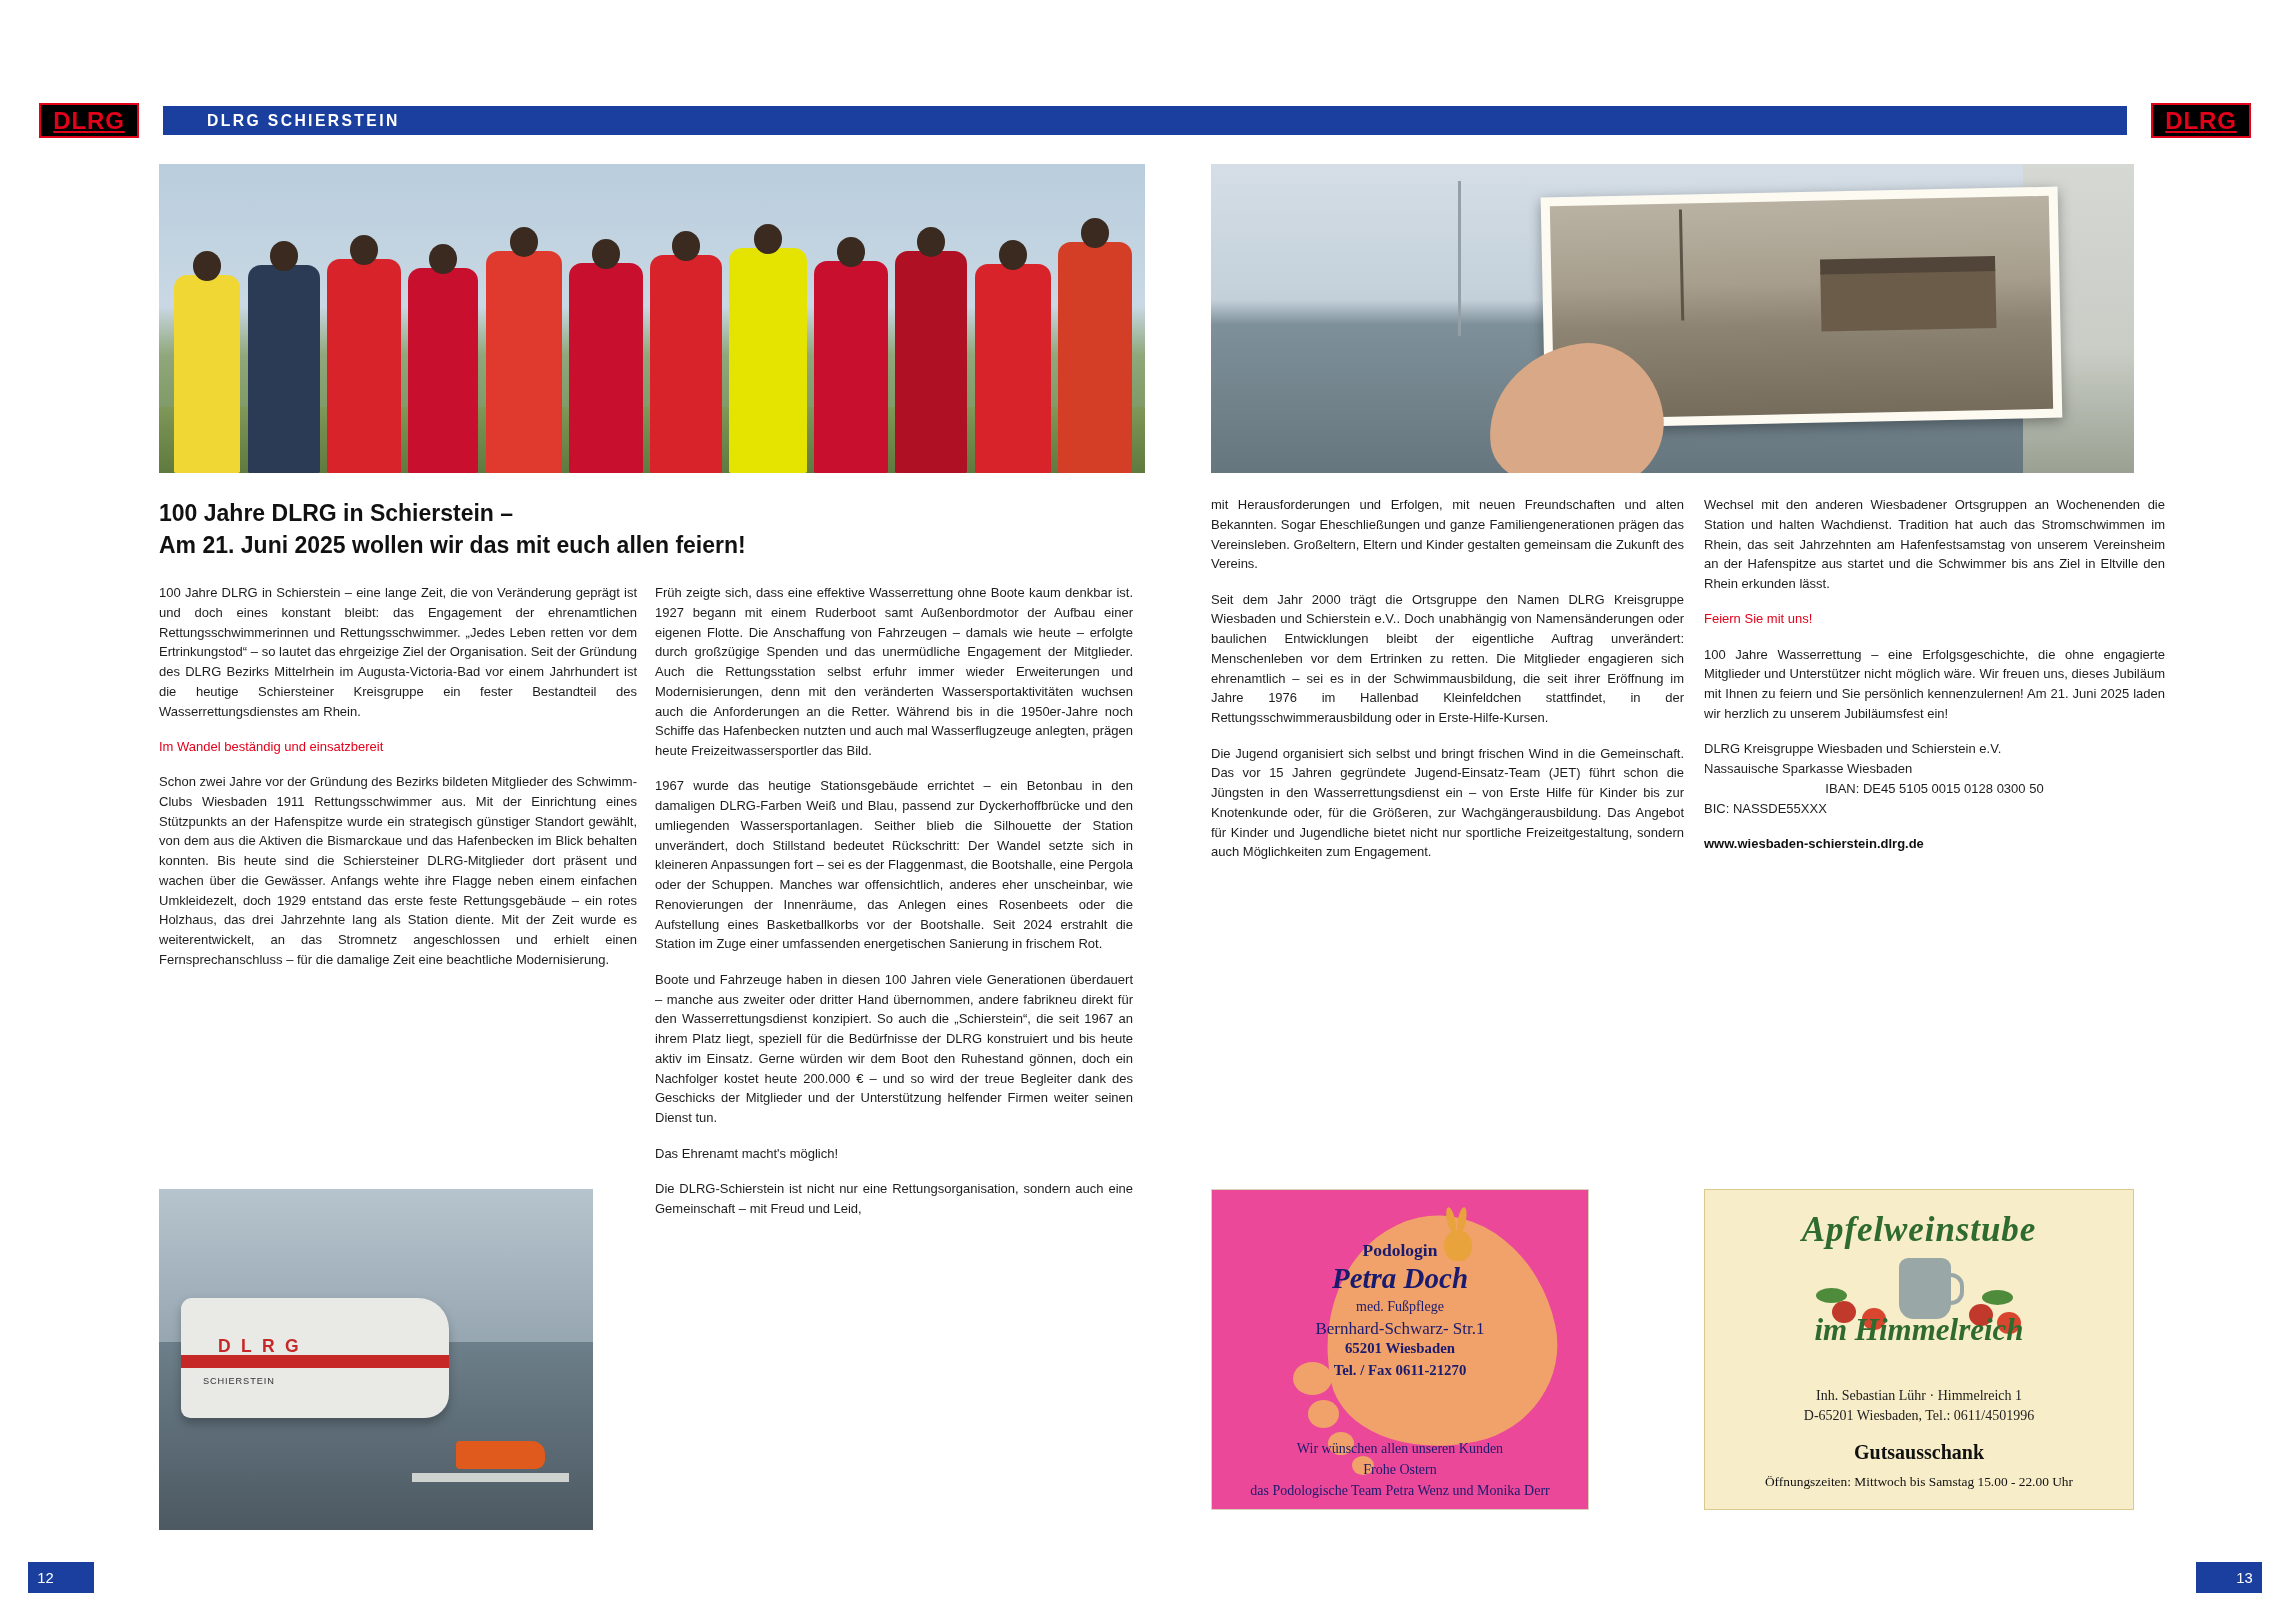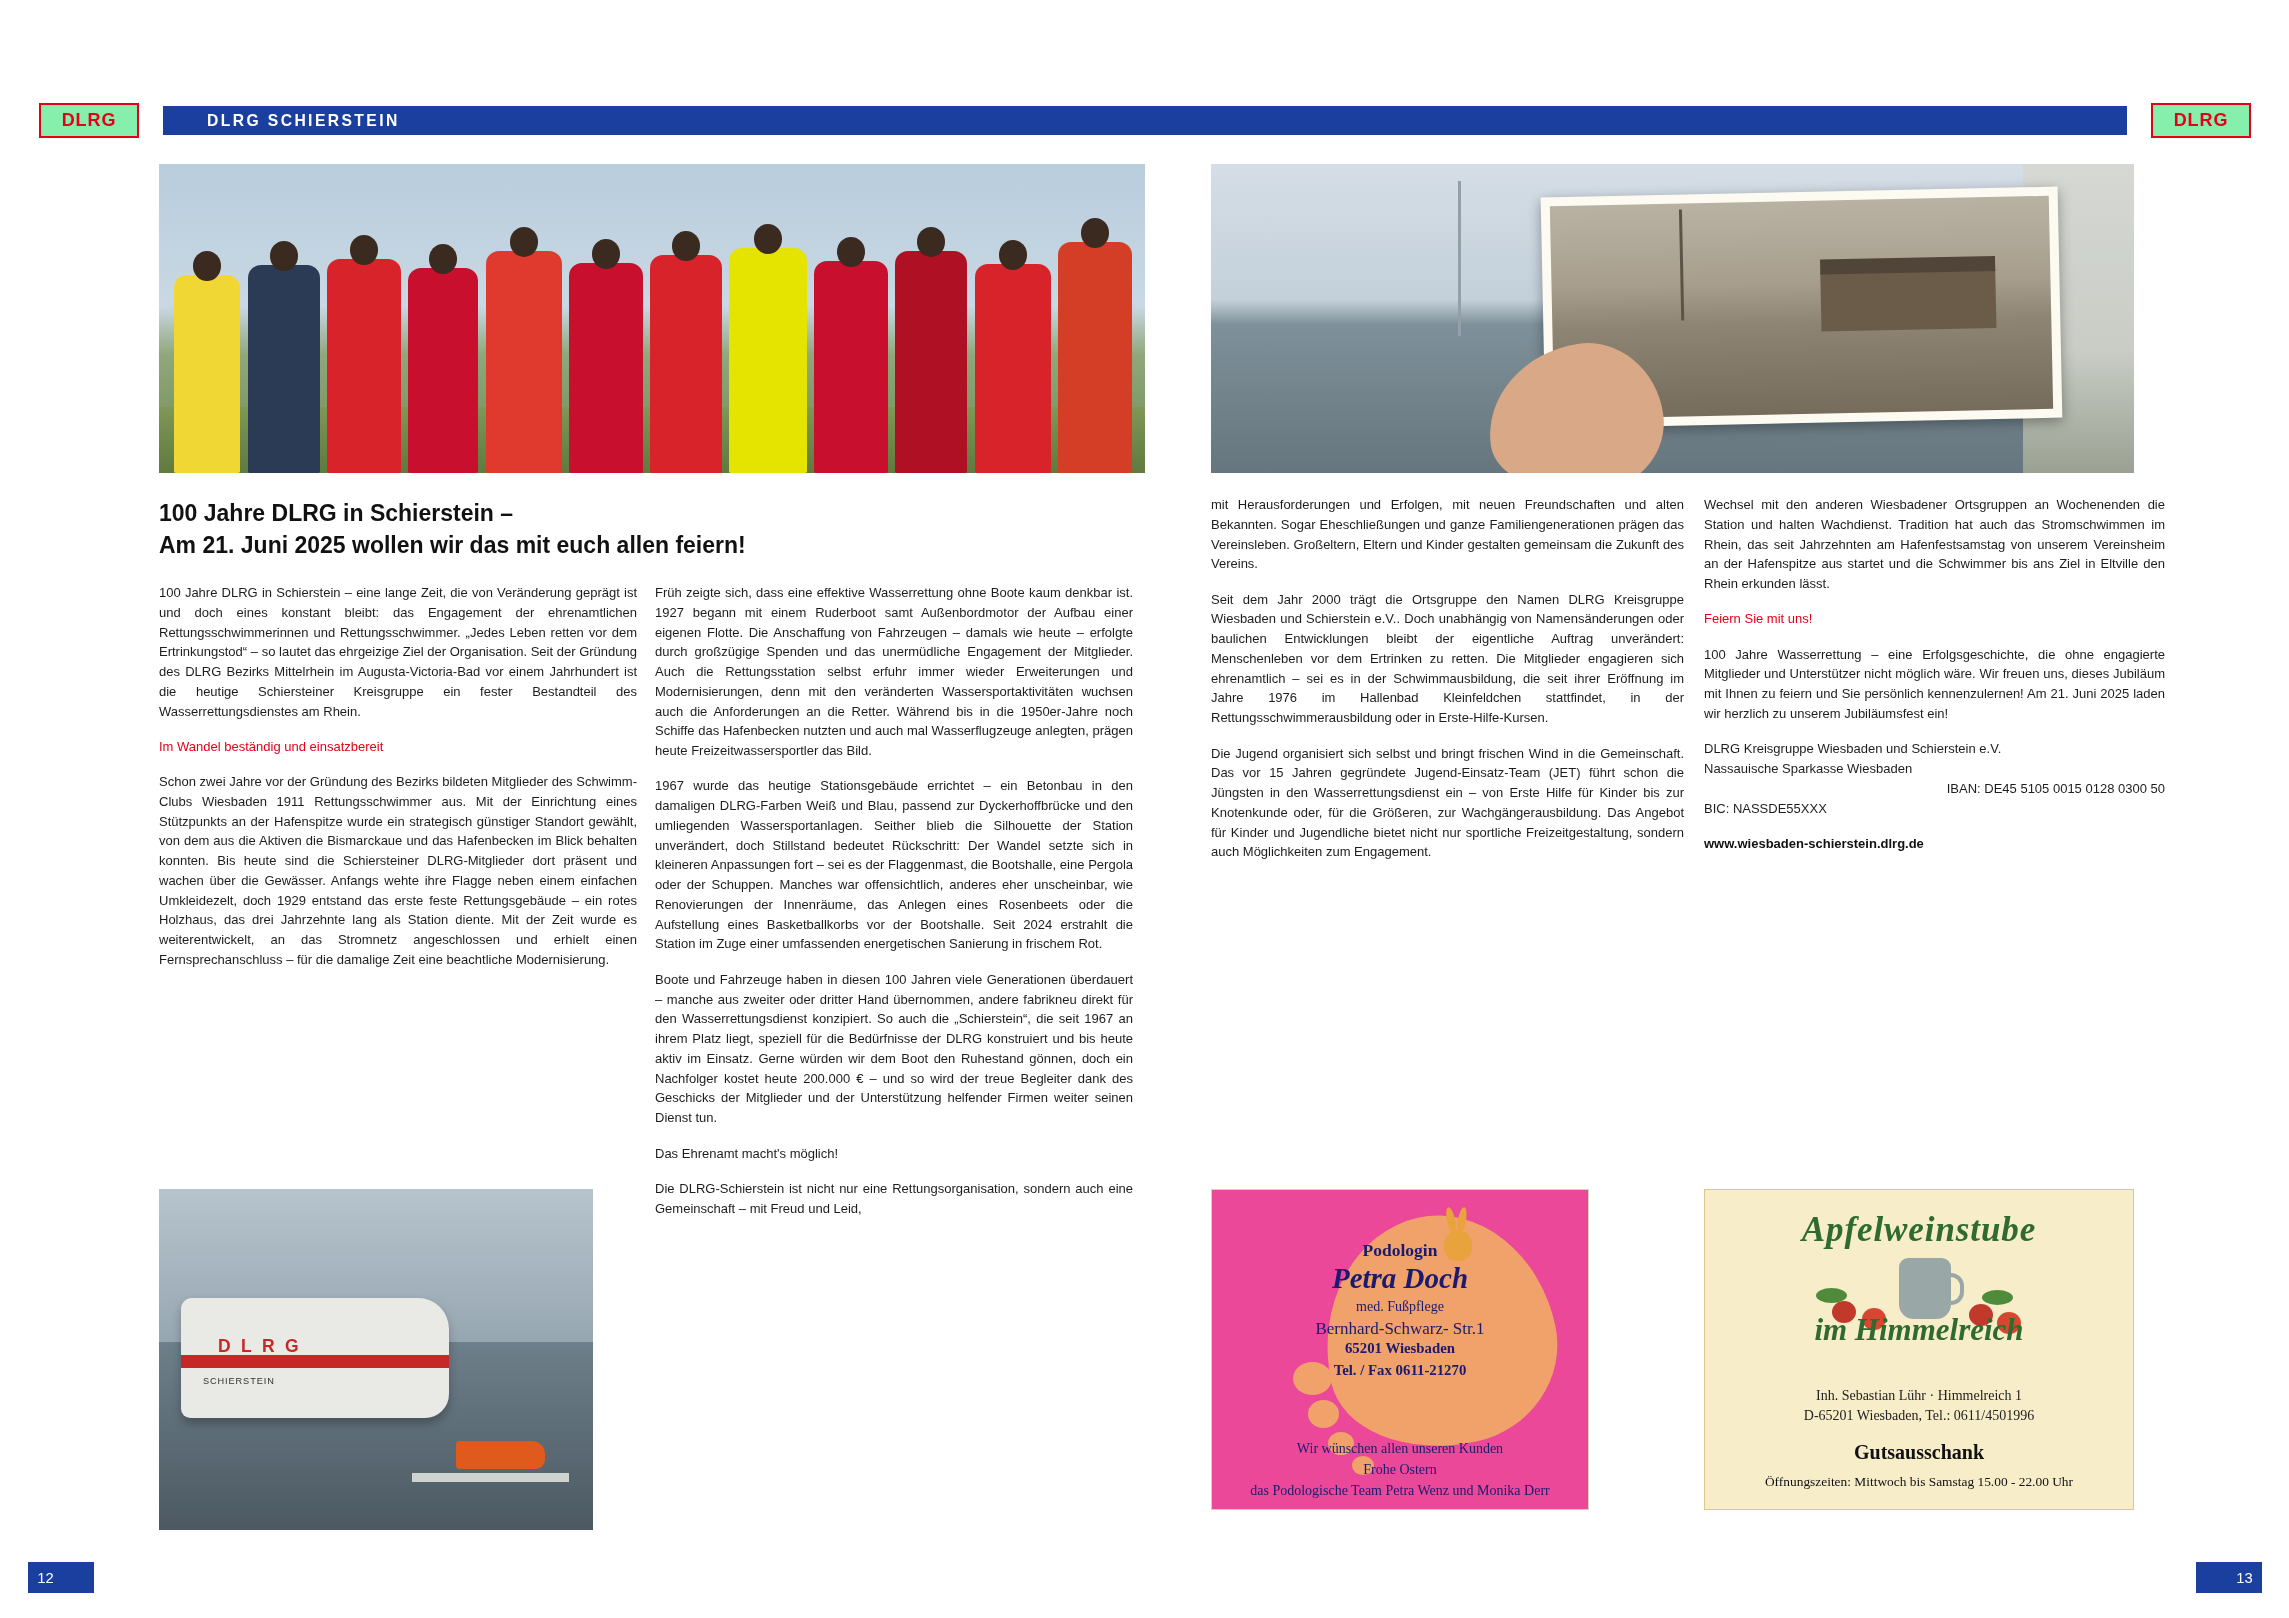--- a/index.html
+++ b/index.html
@@ -27,31 +27,32 @@
     top: 103px;
     left: 28px;
     right: 28px;
     height: 37px;
   }
   .dlrg-logo {
     position: absolute;
     top: 0;
     width: 100px;
     height: 35px;
-    background: #86efac;
+    background: #000000;
     border: 2.8px solid #e2001a;
     box-sizing: border-box;
     display: flex;
     align-items: center;
     justify-content: center;
     font-weight: bold;
-    font-size: 18px;
+    font-size: 24px;
     letter-spacing: 0.9px;
     color: #e2001a;
     font-family: "Liberation Sans", sans-serif;
+    text-decoration: underline;
   }
   .dlrg-logo.left { left: 11px; }
   .dlrg-logo.right { right: 11px; }
   .header-band {
     position: absolute;
     left: 135px;
     right: 135px;
     top: 2.8px;
     height: 29.5px;
     background: #1a3f9e;
@@ -557,21 +558,21 @@
     <p>Seit dem Jahr 2000 trägt die Ortsgruppe den Namen DLRG Kreisgruppe Wiesbaden und Schierstein e.V.. Doch unabhängig von Namensänderungen oder baulichen Entwicklungen bleibt der eigentliche Auftrag unverändert: Menschenleben vor dem Ertrinken zu retten. Die Mitglieder engagieren sich ehrenamtlich – sei es in der Schwimmausbildung, die seit ihrer Eröffnung im Jahre 1976 im Hallenbad Kleinfeldchen stattfindet, in der Rettungsschwimmerausbildung oder in Erste-Hilfe-Kursen.</p>
     <p>Die Jugend organisiert sich selbst und bringt frischen Wind in die Gemeinschaft. Das vor 15 Jahren gegründete Jugend-Einsatz-Team (JET) führt schon die Jüngsten in den Wasserrettungsdienst ein – von Erste Hilfe für Kinder bis zur Knotenkunde oder, für die Größeren, zur Wachgängerausbildung. Das Angebot für Kinder und Jugendliche bietet nicht nur sportliche Freizeitgestaltung, sondern auch Möglichkeiten zum Engagement.</p>
   </div>
 
   <div class="col" id="col4">
     <p>Wechsel mit den anderen Wiesbadener Ortsgruppen an Wochenenden die Station und halten Wachdienst. Tradition hat auch das Stromschwimmen im Rhein, das seit Jahrzehnten am Hafenfestsamstag von unserem Vereinsheim an der Hafenspitze aus startet und die Schwimmer bis ans Ziel in Eltville den Rhein erkunden lässt.</p>
     <p class="subhead">Feiern Sie mit uns!</p>
     <p>100 Jahre Wasserrettung – eine Erfolgsgeschichte, die ohne engagierte Mitglieder und Unterstützer nicht möglich wäre. Wir freuen uns, dieses Jubiläum mit Ihnen zu feiern und Sie persönlich kennenzulernen! Am 21. Juni 2025 laden wir herzlich zu unserem Jubiläumsfest ein!</p>
     <p style="text-align:left;margin-bottom:0;">DLRG Kreisgruppe Wiesbaden und Schierstein e.V.</p>
     <p style="text-align:left;margin-bottom:0;">Nassauische Sparkasse Wiesbaden</p>
-    <p style="text-align:right;margin-bottom:0;">IBAN: DE45 5105 0015 0128 0300 50</p>
+    <p style="text-align:center;margin-bottom:0;">IBAN: DE45 5105 0015 0128 0300 50</p>
     <p style="text-align:left;">BIC: NASSDE55XXX</p>
     <p class="bold-link" style="text-align:left;">www.wiesbaden-schierstein.dlrg.de</p>
   </div>
 
   <div class="ad ad-podologin">
     <div class="foot-shape"></div>
     <div class="toe" style="left:81px;top:172px;width:39px;height:33px;"></div>
     <div class="toe" style="left:96px;top:210px;width:31px;height:28px;"></div>
     <div class="toe" style="left:116px;top:242px;width:26px;height:23px;"></div>
     <div class="toe" style="left:140px;top:266px;width:22px;height:19.4px;"></div>

